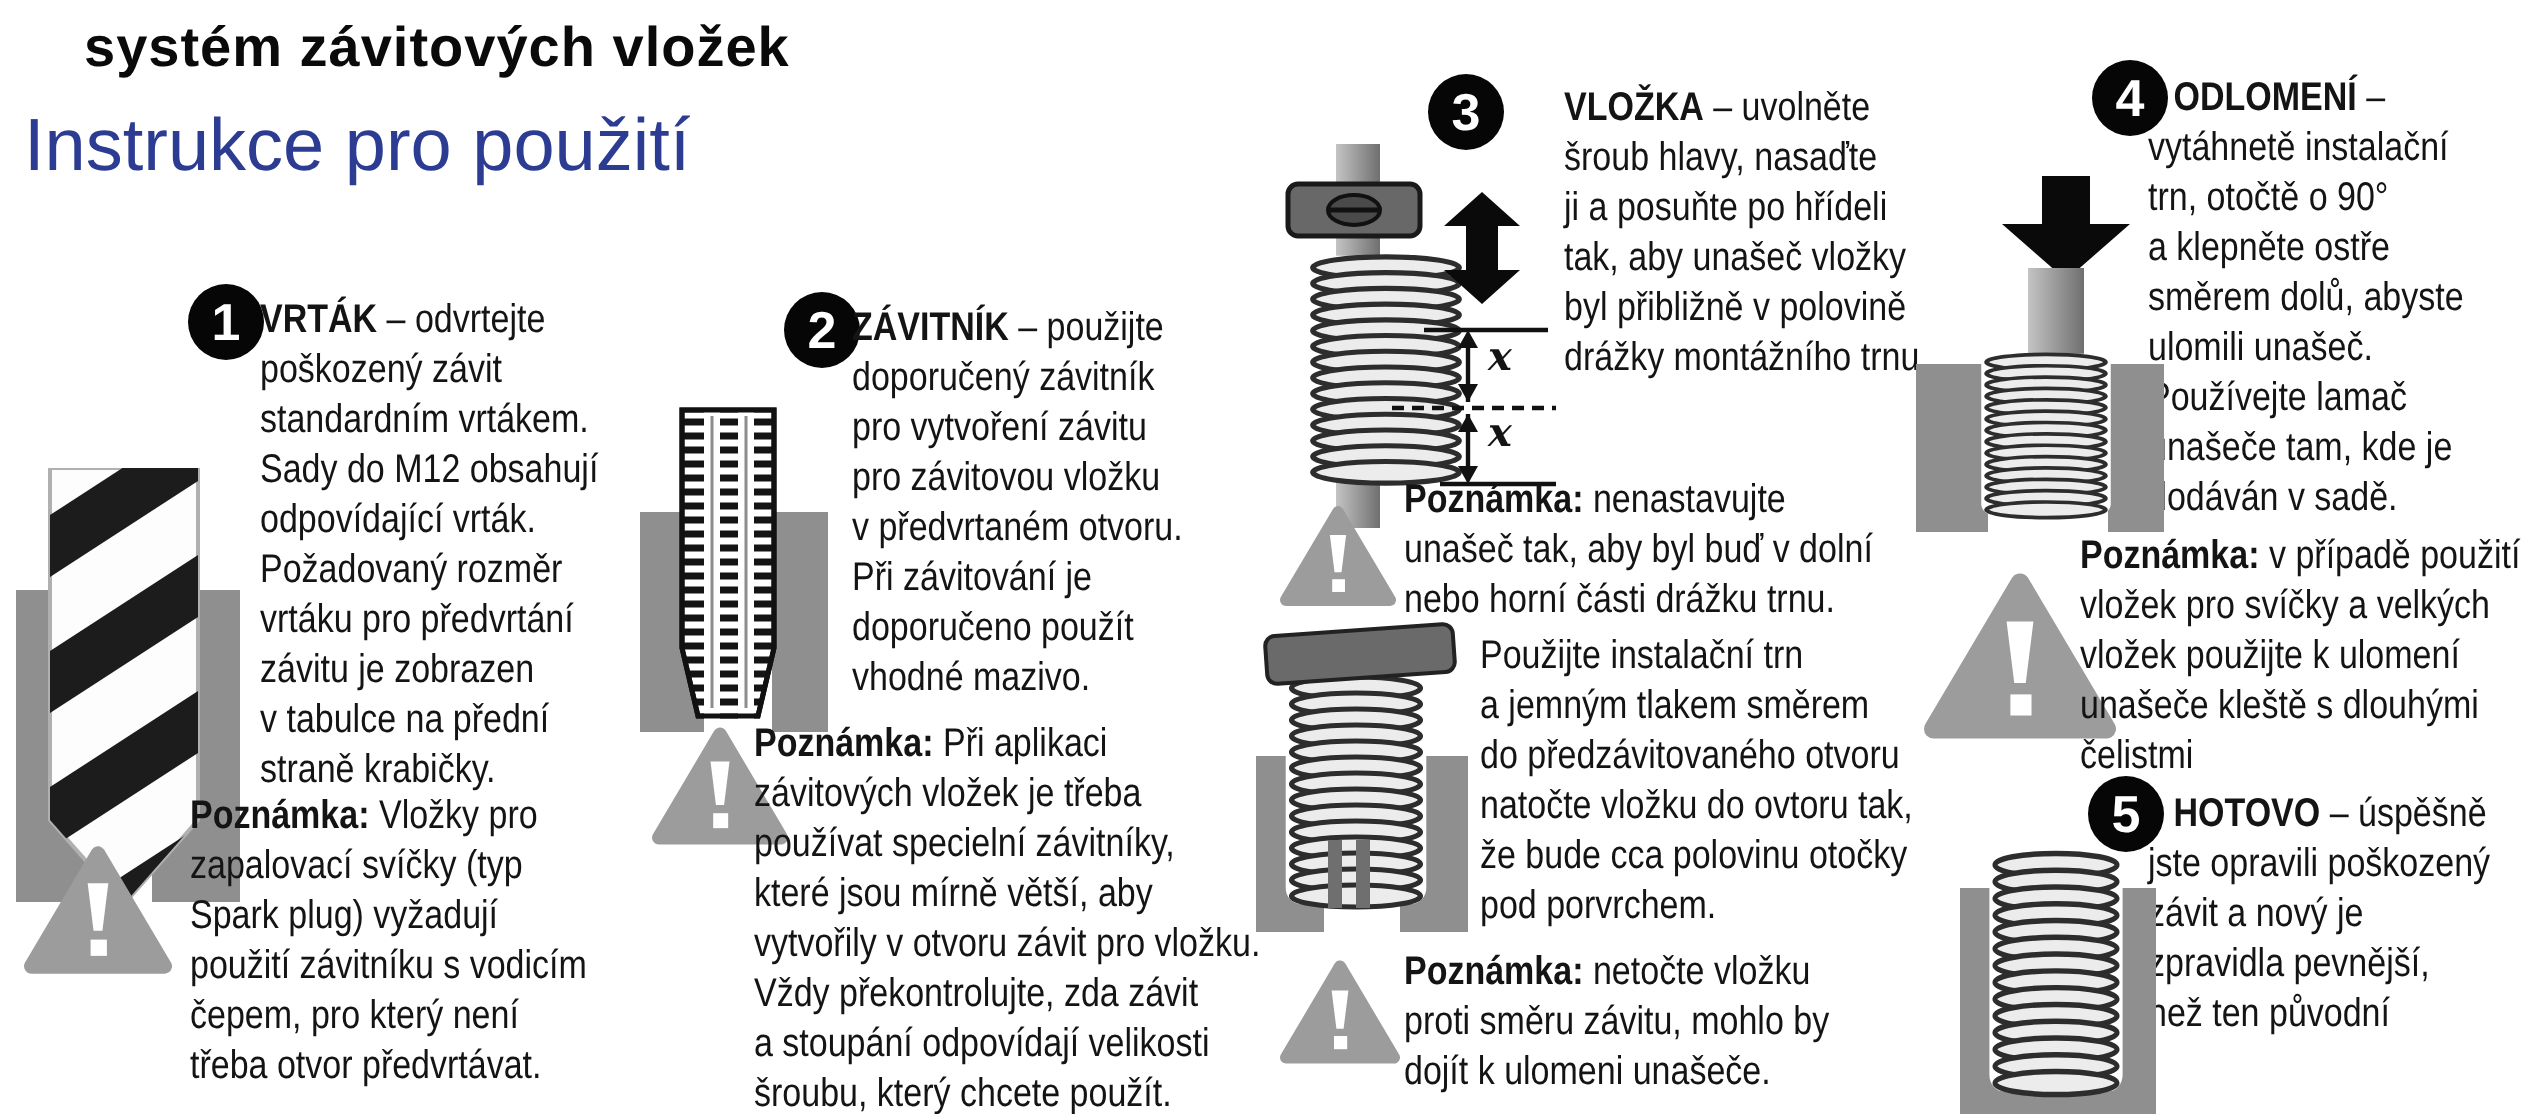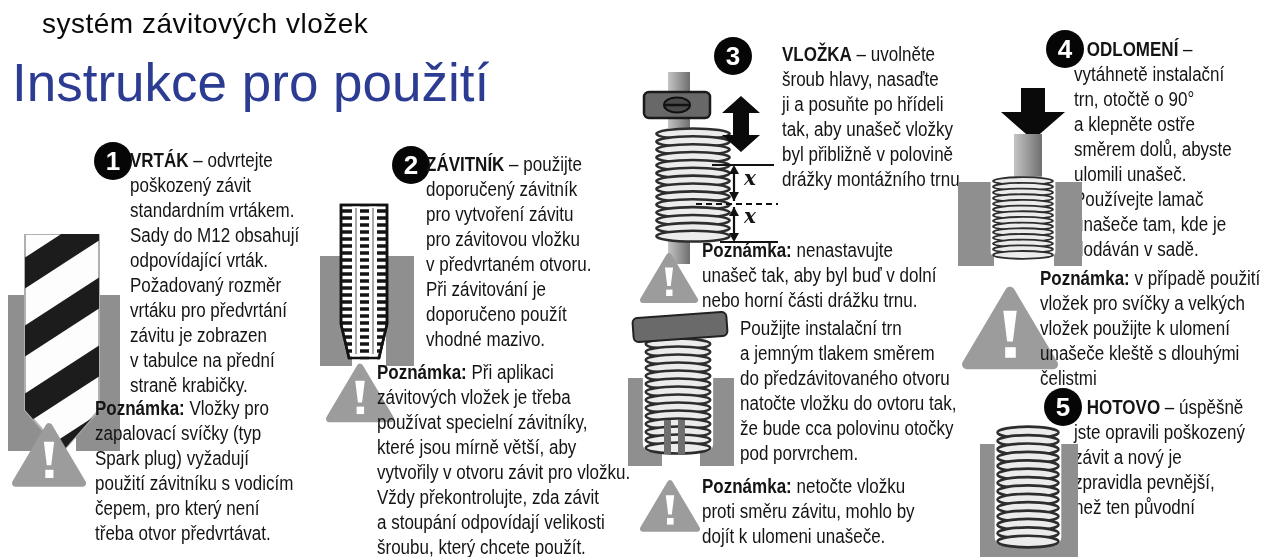--- a/index.html
+++ b/index.html
@@ -1,21 +1,21 @@
 <!DOCTYPE html>
 <html style="--accent-blue: #2c3c92; --block-gray: #8f8f8f; --warning-gray: #9c9c9c;"><head>
 <meta charset="utf-8">
 <style>
   html,body{margin:0;padding:0;}
   body{width:1269px;height:557px;position:relative;background:#ffffff;overflow:hidden;
        font-family:"Liberation Sans",sans-serif;color:#141414;}
   .abs{position:absolute;}
   
-  .subtitle{left:42px;top:8px;font-size:28px;letter-spacing:0.5px;color:#0a0a0a;}
-  .pagetitle{left:12px;top:52px;font-size:53px;color:var(--accent-blue,#2c3c92);text-align:center;}
+  .subtitle{left:42px;top:8px;font-size:28px;letter-spacing:0.5px;color:#0a0a0a;font-weight:bold;}
+  .pagetitle{left:12px;top:52px;font-size:37px;color:var(--accent-blue,#2c3c92);text-align:center;}
   
   .badge{width:38px;height:38px;border-radius:50%;background:#060606;color:#ffffff;
          text-align:center;font-weight:bold;font-size:26px;line-height:38px;}
   
   .txt{font-size:20px;line-height:25px;white-space:pre-line;width:400px;
        transform:scaleX(0.85);transform-origin:0 0;}
   .txt strong{font-weight:bold;}
   .indent{text-indent:15px;}
   
   .blk{background:var(--block-gray,#8f8f8f);}

